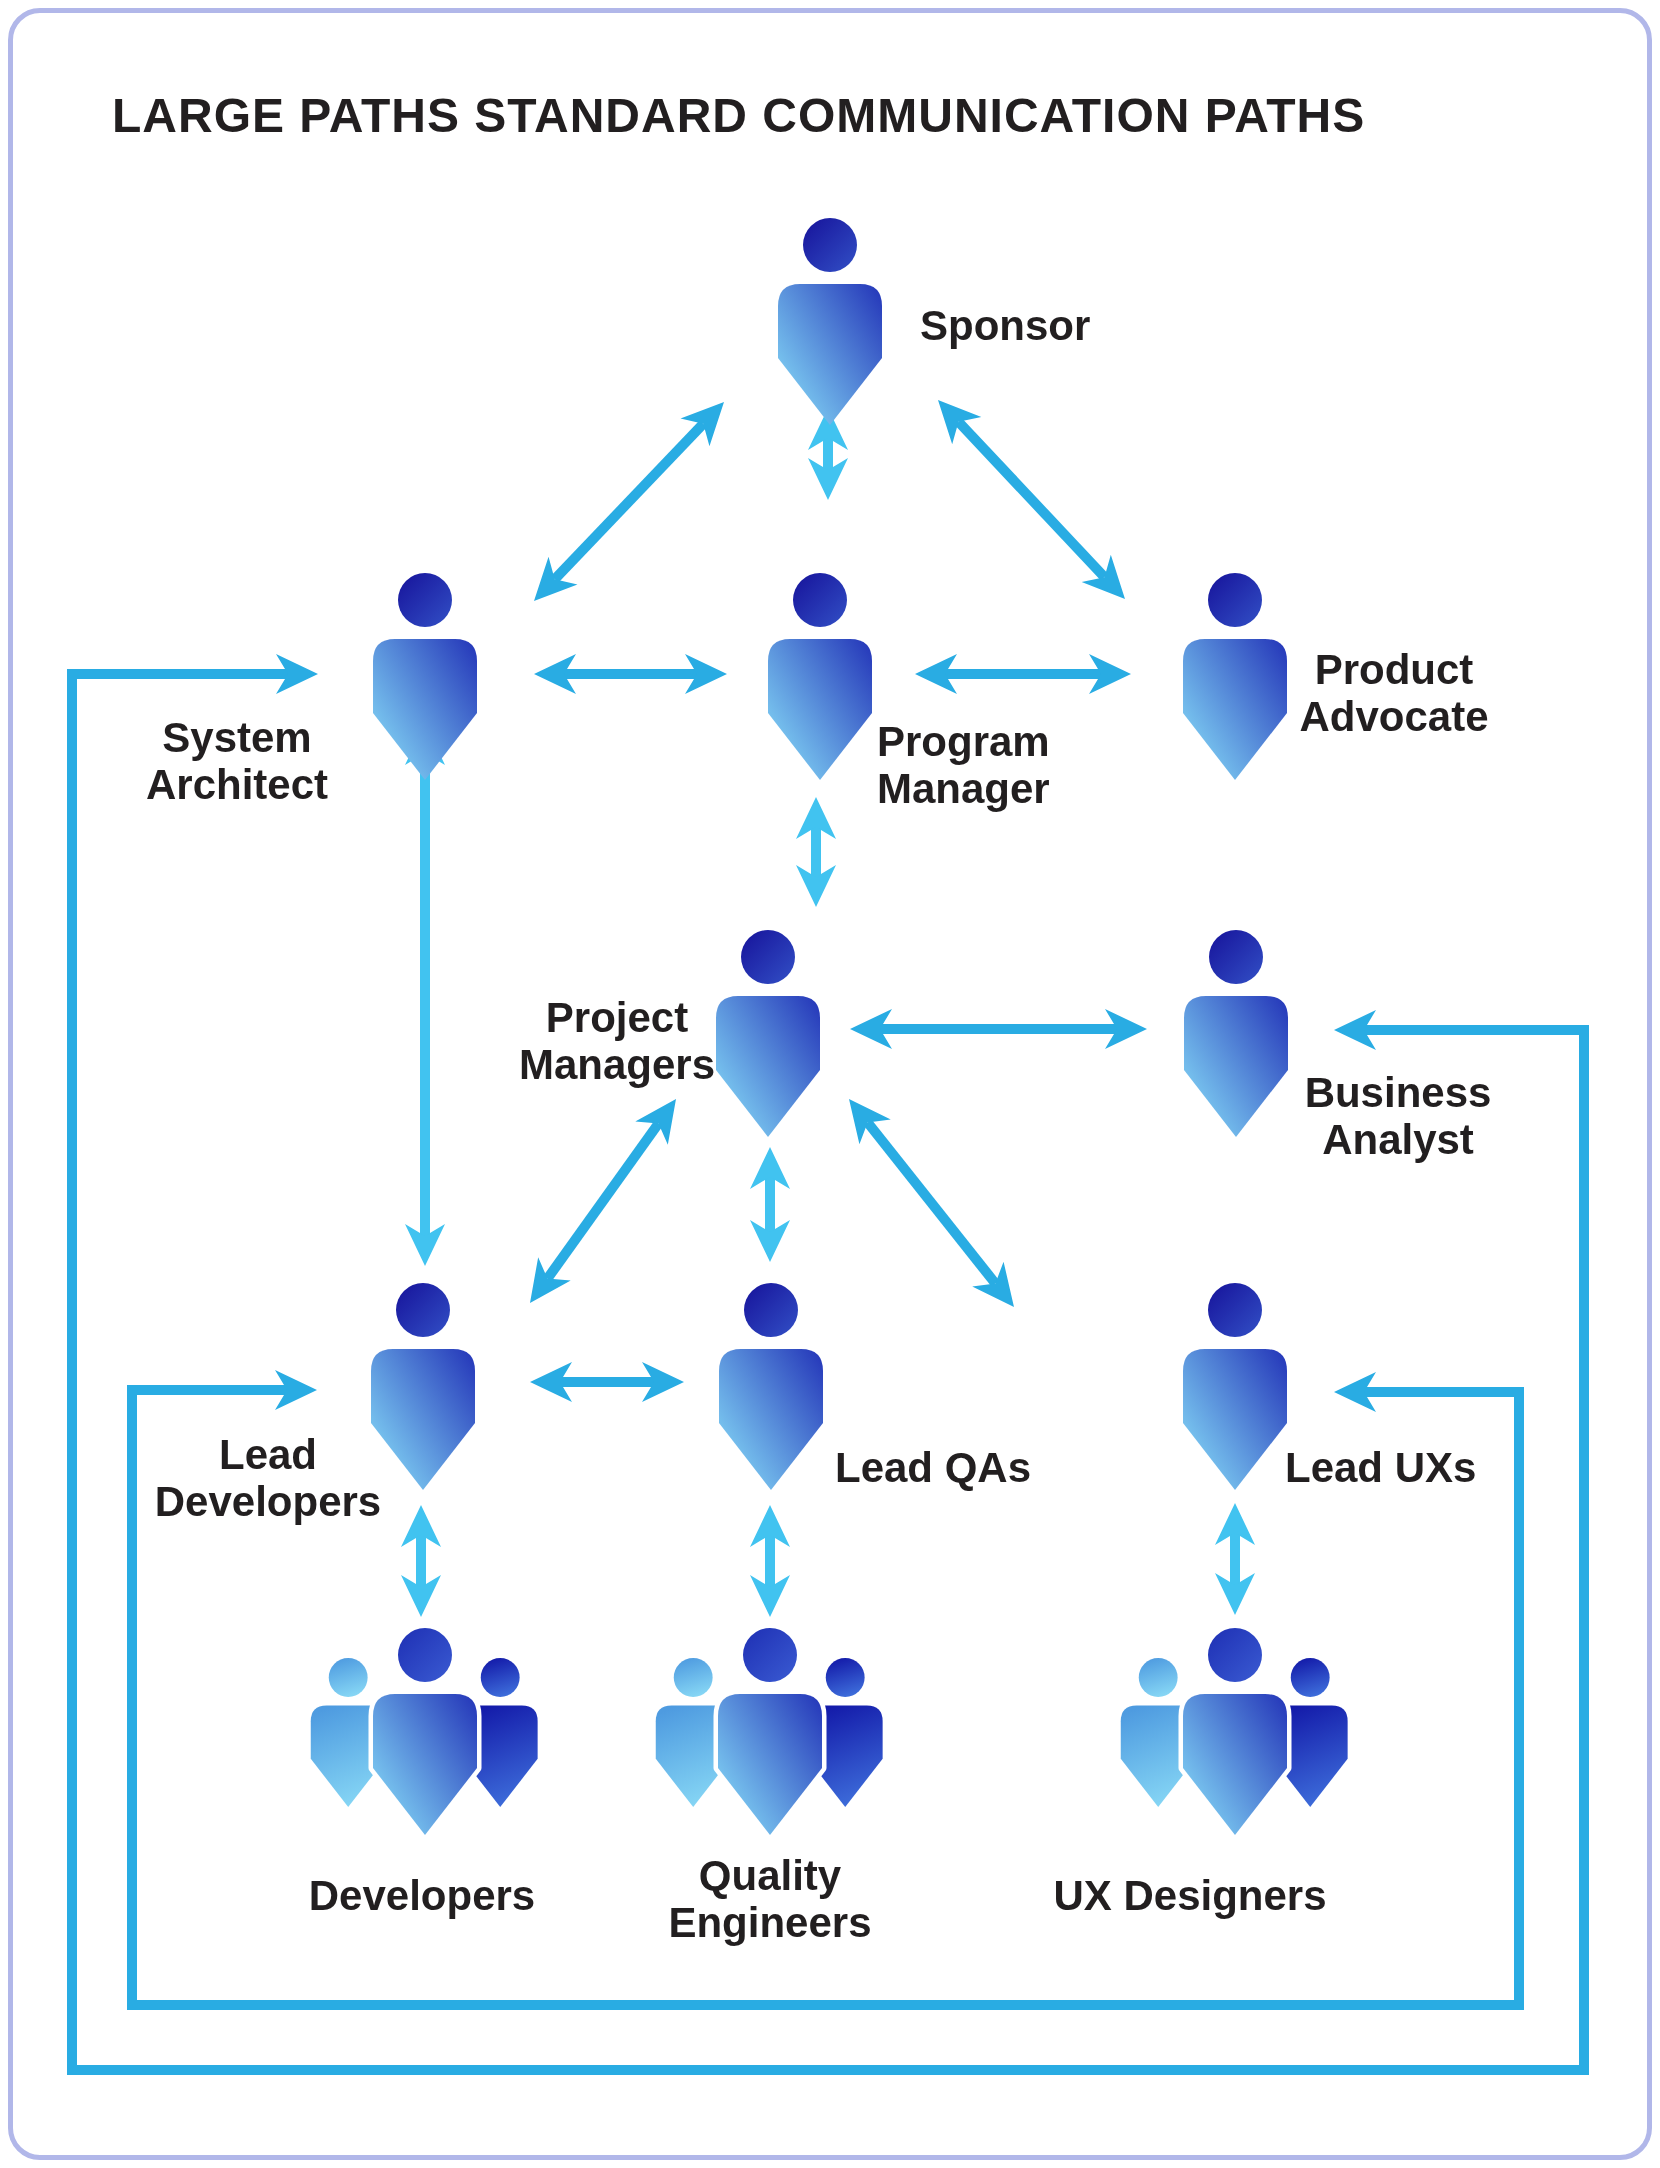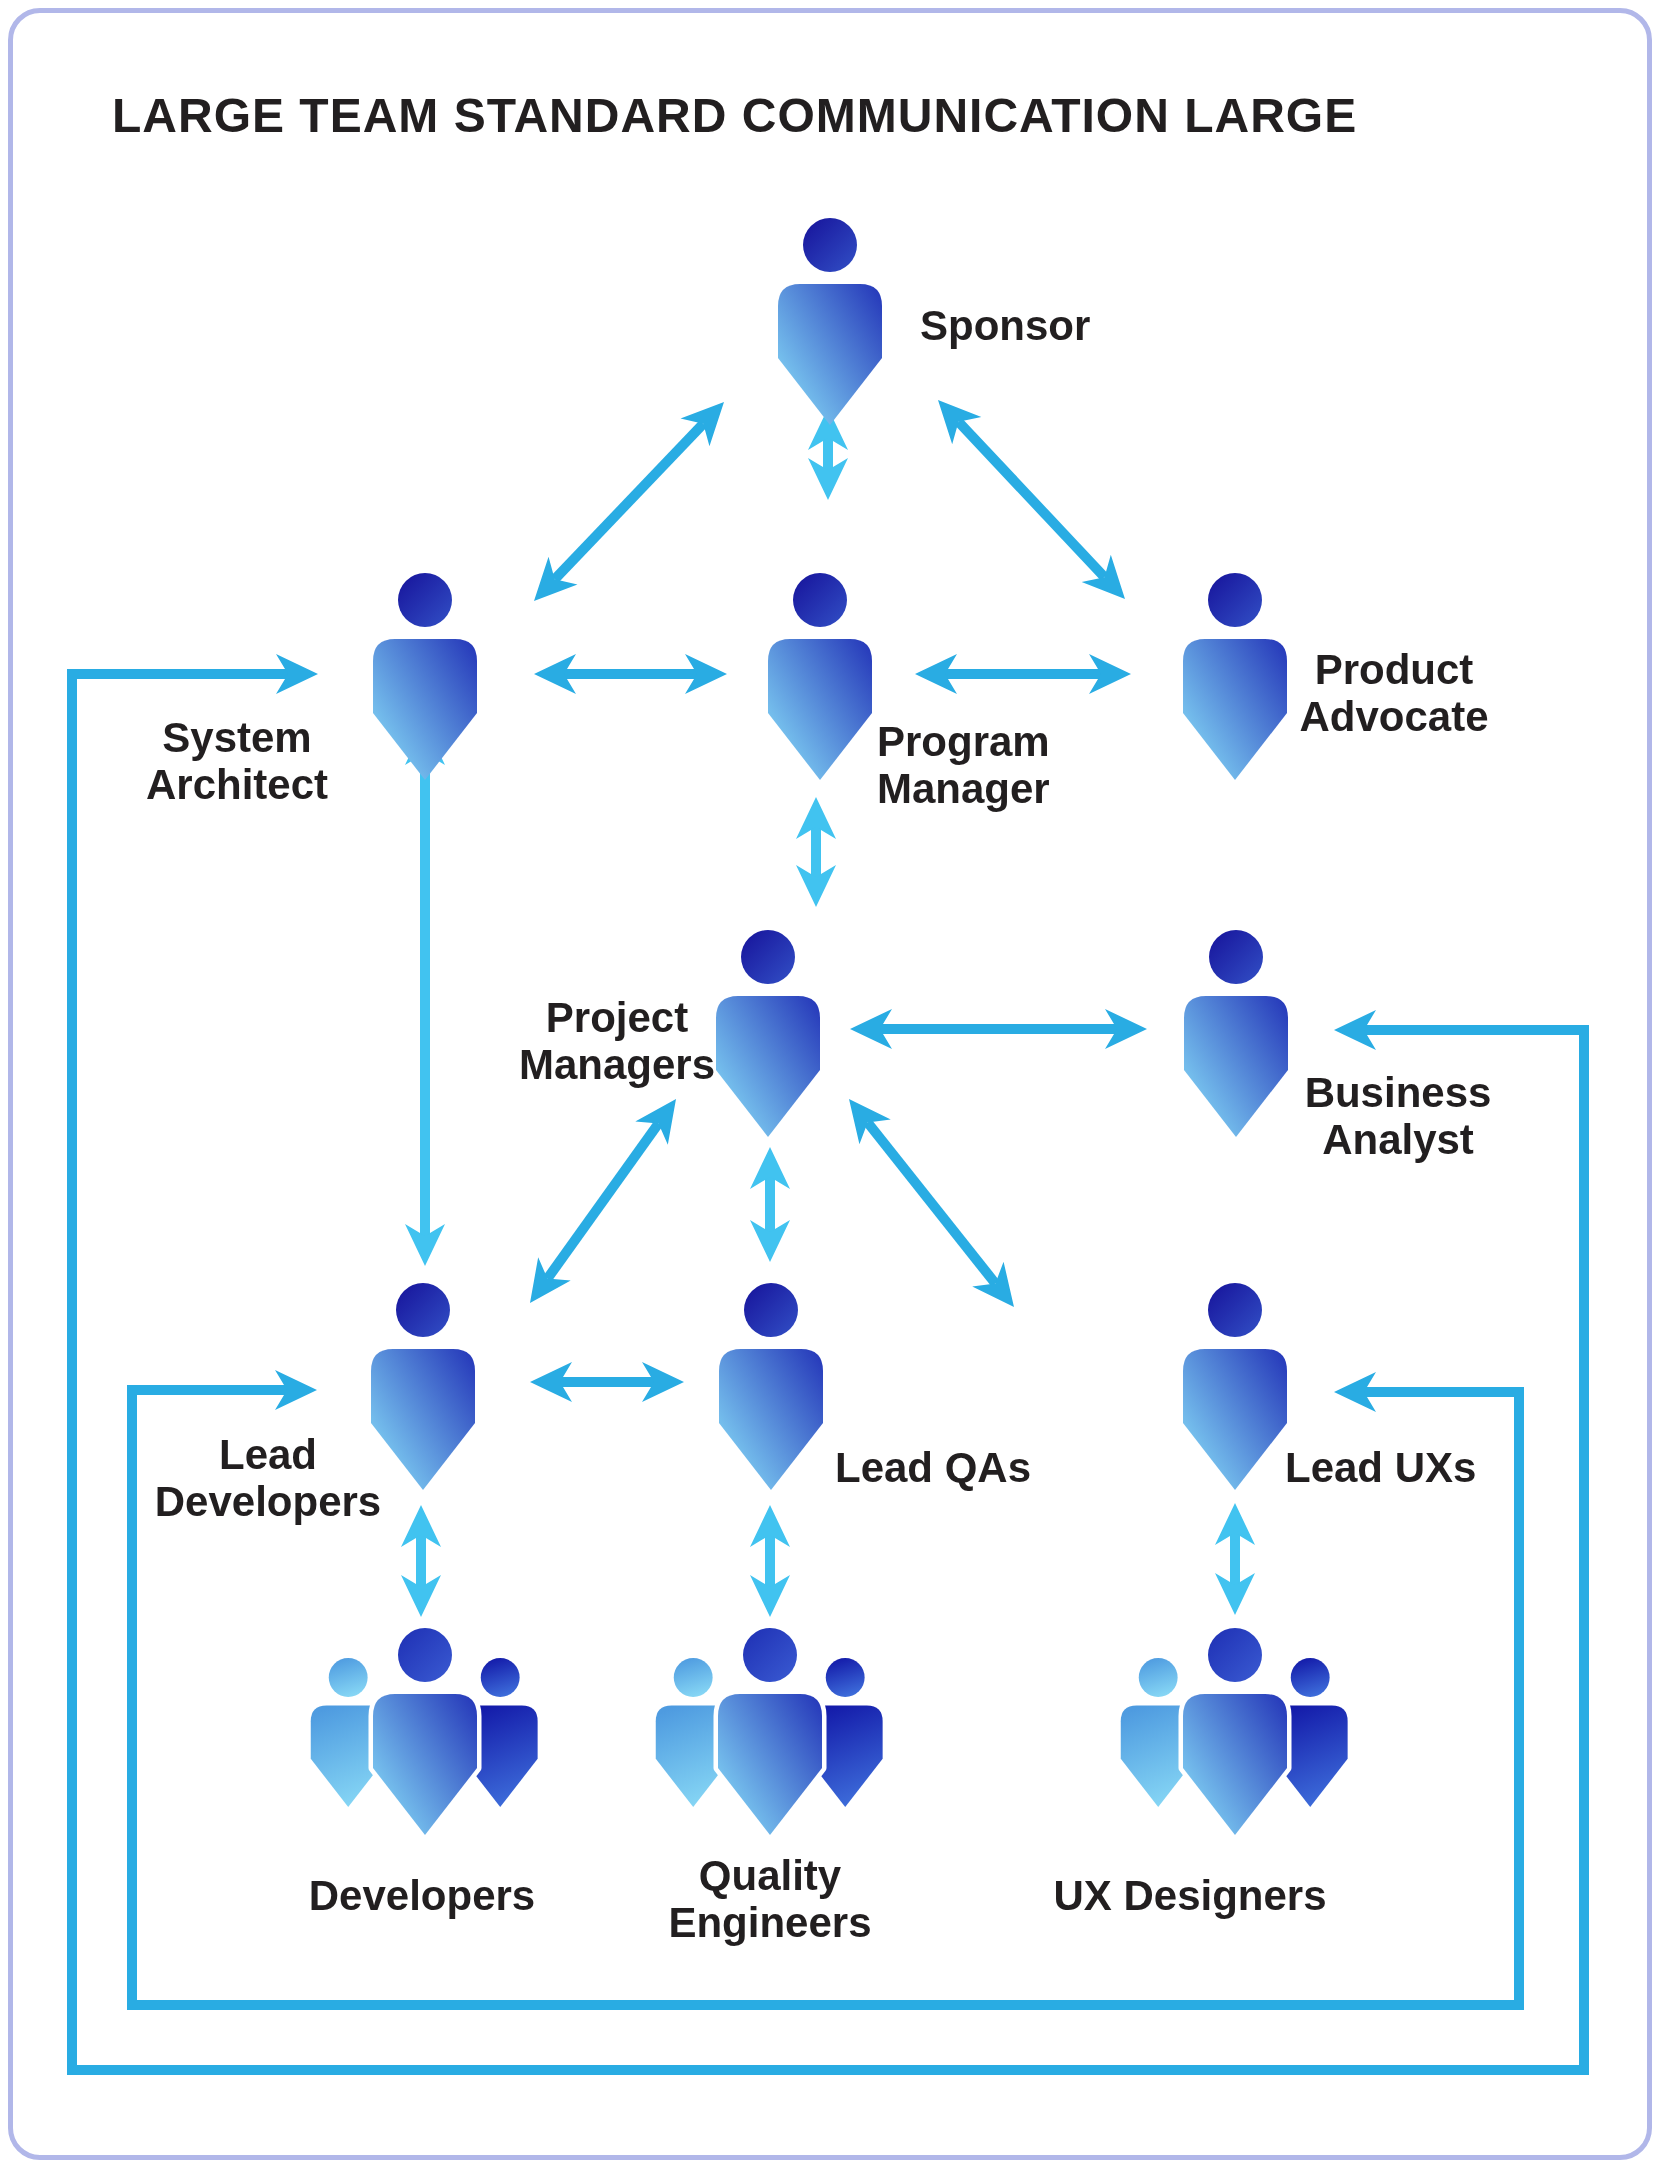--- a/index.html
+++ b/index.html
@@ -16,21 +16,21 @@
     font-size:48px;font-weight:700;letter-spacing:1px;color:#1e1d20;
   }
   .diagram{position:absolute;left:0;top:0;}
   .node-label{font-family:"Liberation Sans",sans-serif;font-weight:700;font-size:42px;}
 </style>
 </head>
 <body>
 
 <div class="canvas">
   <div class="frame" style="border-color: rgb(177, 183, 233);"></div>
-  <h1 class="title" style="color: rgb(34, 31, 32);">LARGE TEAM STANDARD COMMUNICATION LARGE</h1>
+  <h1 class="title" style="color: rgb(34, 31, 32);">LARGE PATHS STANDARD COMMUNICATION PATHS</h1>
   <svg class="diagram" id="diagram-svg" width="1660" height="2168" viewBox="0 0 1660 2168" xmlns="http://www.w3.org/2000/svg">
       <defs>
     <marker id="ah-dark" markerUnits="userSpaceOnUse" markerWidth="44" markerHeight="44" viewBox="0 0 44 44" refX="12" refY="22" orient="auto-start-reverse">
         <path d="M0,2 L42,22 L0,42 L12,22 Z" fill="#29ACE3"></path>
         </marker>
     <marker id="ah-light" markerUnits="userSpaceOnUse" markerWidth="44" markerHeight="44" viewBox="0 0 44 44" refX="12" refY="22" orient="auto-start-reverse">
         <path d="M0,2 L42,22 L0,42 L12,22 Z" fill="#41C3F0"></path>
         </marker>
     <linearGradient id="gHead" x1="0" y1="0" x2="1" y2="1">
        <stop offset="0" stop-color="#16129A"></stop>

